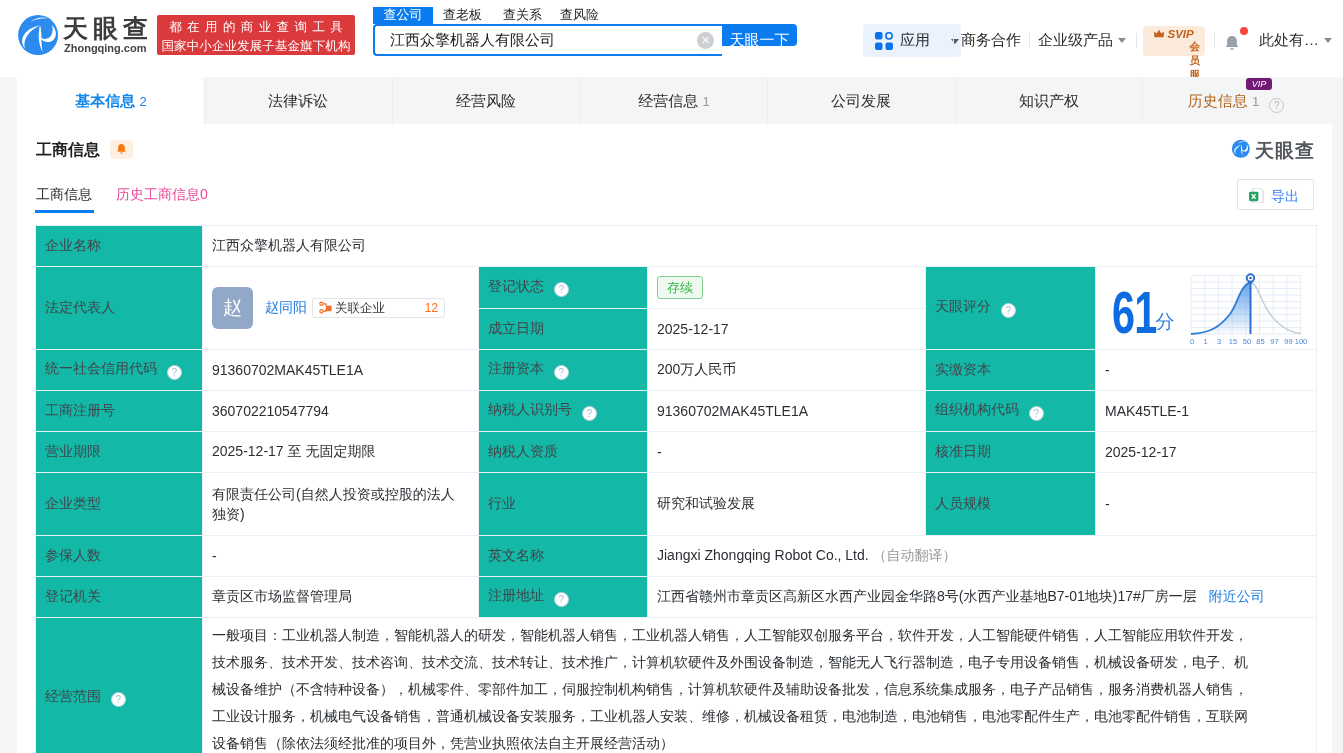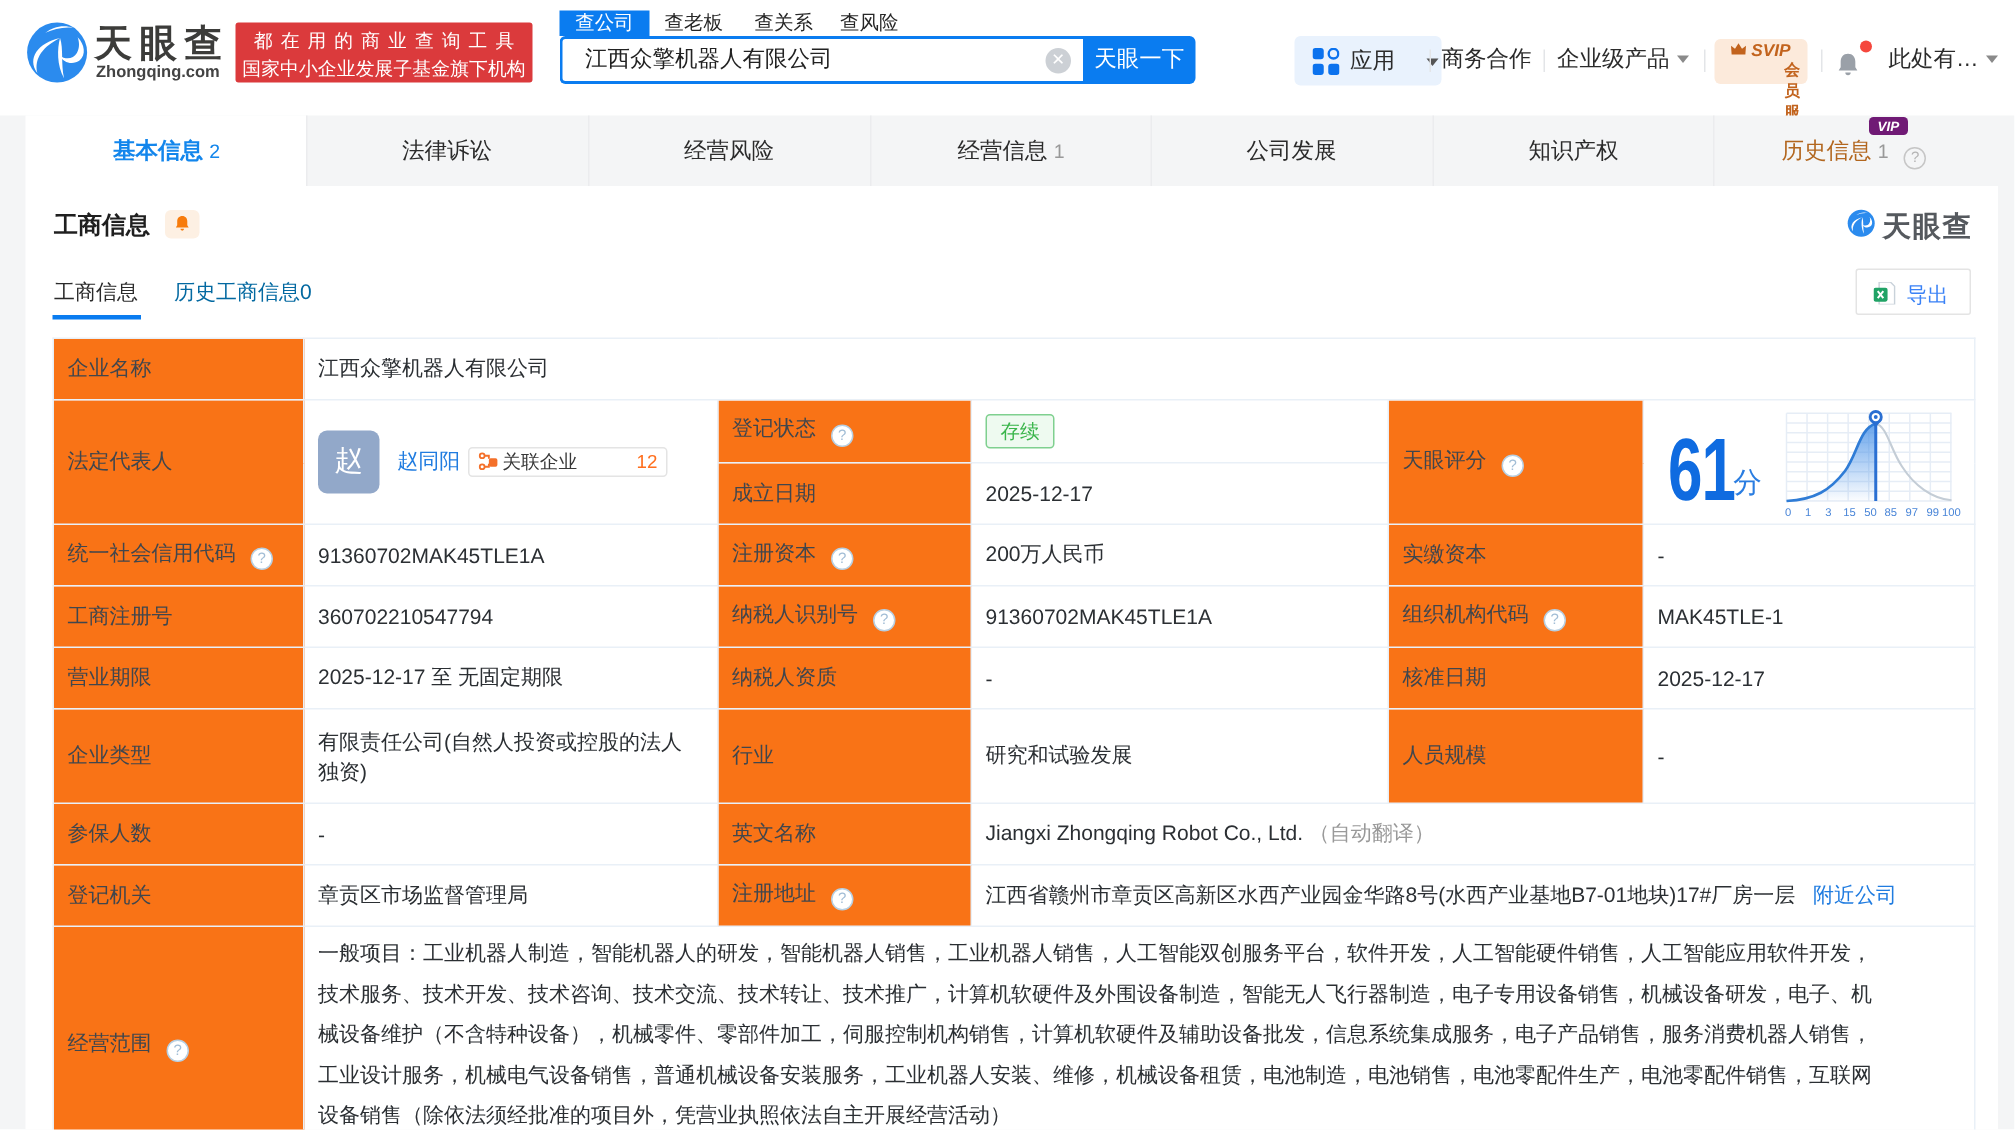--- a/index.html
+++ b/index.html
@@ -13,21 +13,21 @@
 #logourl { position:absolute; left:64px; top:42px; font-size:11px; font-weight:bold; color:#434343; letter-spacing:0px; }
 #redbox { position:absolute; left:157px; top:15px; width:198px; height:40px; background:#db3a3c; border-radius:2px; color:#fff; text-align:center; }
 #redbox .l1 { font-size:12.5px; letter-spacing:5.4px; margin-top:4px; text-indent:5.4px; }
 #redbox .l2 { font-size:12.5px; letter-spacing:0.1px; margin-top:2px; }
 
 
 .stab { position:absolute; top:7px; height:17px; line-height:16px; font-size:13px; color:#262626; }
 #stab1 { left:373px; width:60px; background:#0a7cf0; color:#fff; text-align:center; }
 #sinput { position:absolute; left:373px; top:24px; width:349px; height:32px; border:2px solid #0a7cf0; border-right:none; border-radius:4px 0 0 4px; background:#fff; font-size:15px; color:#222; line-height:28px; padding-left:15px; }
 #sclear { position:absolute; left:697px; top:32px; width:17px; height:17px; border-radius:50%; background:#ccd0d5; color:#fff; font-size:11px; text-align:center; line-height:17px; }
-#sbtn { position:absolute; left:722px; top:24px; width:75px; height:32px; background:#0a7cf0; border-radius:0 4px 4px 0; color:#fff; font-size:15px; text-align:center; line-height:32px; }
+#sbtn { position:absolute; left:722px; top:24px; width:75px; height:22px; background:#0a7cf0; border-radius:0 4px 4px 0; color:#fff; font-size:15px; text-align:center; line-height:32px; }
 
 
 #appchip { position:absolute; left:863px; top:24px; width:98px; height:33px; background:#e9f2fd; border-radius:4px; }
 #appchip .t { position:absolute; left:37px; top:7px; font-size:15px; color:#2b2b2b; }
 .hdrtxt { position:absolute; top:32px; font-size:15px; color:#2b2b2b; line-height:16px; }
 .hdiv { position:absolute; top:33px; width:1px; height:15px; background:#e3e5e8; }
 .caret { display:inline-block; width:0; height:0; border-left:4.5px solid transparent; border-right:4.5px solid transparent; border-top:5px solid #8a8a8a; vertical-align:2px; margin-left:5px; }
 #svip { position:absolute; left:1143px; top:26px; width:62px; height:30px; background:#fceadb; border-radius:4px; color:#c2631d; text-align:center; }
 #svip .l1 { font-size:11.5px; font-weight:bold; font-style:italic; margin-top:2px;text-align:center; }
 #svip .l2 { font-size:10.5px; font-weight:bold; letter-spacing:0.5px;padding-left:42px; }
@@ -41,27 +41,27 @@
 .ndiv { position:absolute; top:77px; width:1px; height:47px; background:#ebecee; }
 span.cnt { font-size:13px; color:#999; }
 
 
 #sect { position:absolute; left:36px; top:140px; font-size:16px; font-weight:bold; color:#1f1f1f; }
 #bellchip { position:absolute; left:110px; top:140px; width:23px; height:19px; background:#fdf0e3; border-radius:4px; text-align:center; }
 #wmtext { position:absolute; left:1255px; top:138px; font-size:19px; font-weight:bold; color:#55595e; letter-spacing:1px; }
 #exportbtn { position:absolute; left:1237px; top:179px; width:77px; height:31px; border:1px solid #e4e4e4; border-radius:2px; background:#fff; }
 #exportbtn span { position:absolute; left:33px; top:8px; font-size:14px; color:#3b82f6; }
 #subtab1 { position:absolute; left:36px; top:186px; font-size:14px; color:#2a2a2a; }
-#subtab2 { position:absolute; left:116px; top:186px; font-size:14px; color:#0369a1; }
+#subtab2 { position:absolute; left:116px; top:186px; font-size:14px; color:#ec4899; }
 #subline { position:absolute; left:35px; top:210px; width:59px; height:3px; background:#0a7cf0; }
 
 
 #tbl { position:absolute; left:35px; top:225px; width:1281px; border-collapse:collapse; table-layout:fixed; font-size:14px; color:#2b2f33; }
 #tbl td { border:1px solid #e9f0f7; padding:4px 9px; vertical-align:middle; }
-#tbl td.lb { background:#f97316; color:#40464d;margin-top:28px; }
+#tbl td.lb { background:#14b8a6; color:#40464d;margin-top:28px; }
 .q { display:inline-block; width:15px; height:15px; border:1px solid #b7cfe2; border-radius:50%; color:#a3bed6; font-size:10px; line-height:13px; text-align:center; vertical-align:-2.5px; margin-left:6px; background:#fff; font-weight:normal; }
 .badge-g { display:inline-block; border:1px solid #7fd08f; background:#eefaf0; color:#39b54a; font-size:13px; line-height:21px; padding:0 9px; border-radius:3px; }
 .link { color:#207ce0; text-decoration:none; }
 .gray { color:#999; }
 #avatar { display:inline-block; width:41px; height:42px; background:#92a8c9; border-radius:6px; color:#fff; font-size:19px; text-align:center; line-height:42px; vertical-align:middle; }
 #relbadge { display:inline-block; border:1px solid #e4e4e4; border-radius:3px; font-size:12.5px; color:#383838; line-height:18px; padding:0 6px; margin-left:8px; vertical-align:middle; background:#fff; }
 #relbadge b { color:#ff6f1e; font-weight:normal;margin-left:36px; }
 #score61 { font-size:59px; font-weight:bold; color:#0f6be0; display:inline-block; transform:scaleX(0.70); transform-origin:0 0; letter-spacing:-1px; }
 #scorefen { font-size:19px; color:#2a7de1; }
 </style>
@@ -132,21 +132,21 @@
 <div class="ndiv" style="left:767px"></div>
 <div class="ndiv" style="left:955px"></div>
 <div class="ndiv" style="left:1142px"></div>
 <div class="ntab" style="left:17px;color:#1386ec;font-weight:bold">基本信息 <span class="cnt" style="color:#1386ec;font-weight:normal">2</span></div>
 <div class="ntab" style="left:204px">法律诉讼</div>
 <div class="ntab" style="left:392px">经营风险</div>
 <div class="ntab" style="left:580px">经营信息 <span class="cnt">1</span></div>
 <div class="ntab" style="left:767px">公司发展</div>
 <div class="ntab" style="left:955px">知识产权</div>
 <div class="ntab" style="left:1142px;color:#b2661e">历史信息 <span class="cnt">1</span> <span class="q" style="border-color:#c6c6c6;color:#b5b5b5;background:transparent">?</span></div>
-<div class="abs" style="left:1246px;top:78px;width:26px;height:12px;background:#701a75;border-radius:3px;color:#fff;font-size:9px;font-weight:bold;font-style:italic;text-align:center;line-height:12px">VIP</div>
+<div class="abs" style="left:1246px;top:78px;width:26px;height:12px;background:#701a75;border-radius:3px;color:#fff;font-size:9px;font-weight:normal;font-style:italic;text-align:center;line-height:12px">VIP</div>
 
 <div id="sect">工商信息</div>
 <div id="bellchip"><svg width="11" height="13" viewBox="0 0 18 20" style="margin-top:3px">
   <path d="M9 1 C 5.5 1 3.5 3.5 3.5 7 L 3.5 11 L 2 13.5 L 16 13.5 L 14.5 11 L 14.5 7 C 14.5 3.5 12.5 1 9 1 Z" fill="#f77b0b"></path>
   <path d="M7 15 a2 2 0 0 0 4 0 Z" fill="#f77b0b"></path>
 </svg></div>
 <svg class="abs" style="left:1231px;top:139px" width="20" height="20" viewBox="0 0 100 100">
   <circle cx="49" cy="49" r="45" fill="#2b8bee"></circle>
   <path d="M33 22 C 43 13.5 58 10.5 71 15 C 58 13.5 44 16.5 33 22 Z" fill="#fff"></path>
   <path d="M53 29 C 31 40 17 56 22 77 C 7.5 56.5 23 35.5 53 29 Z" fill="#fff"></path>

